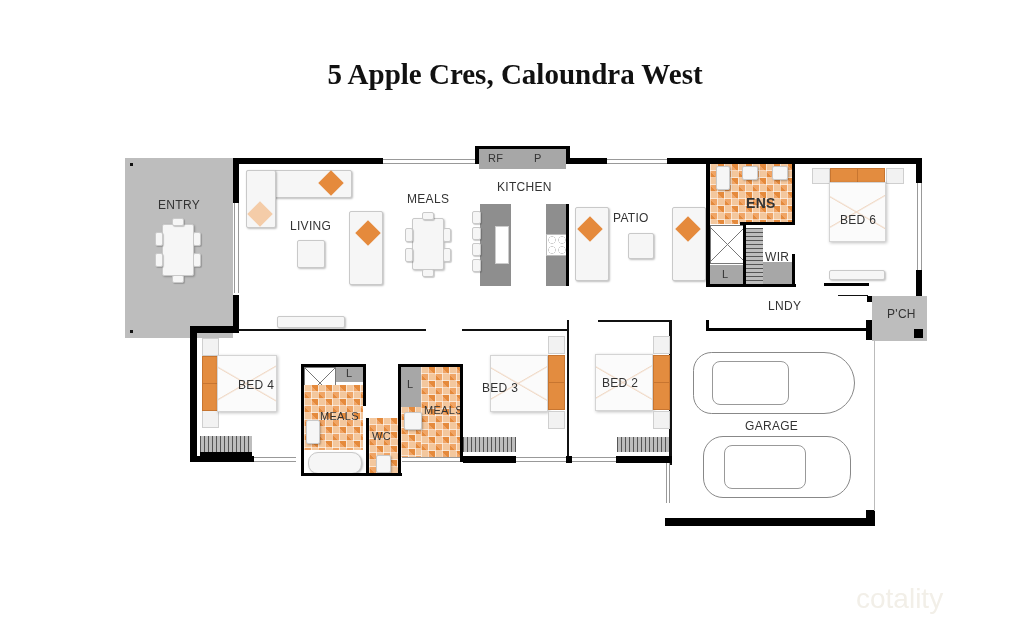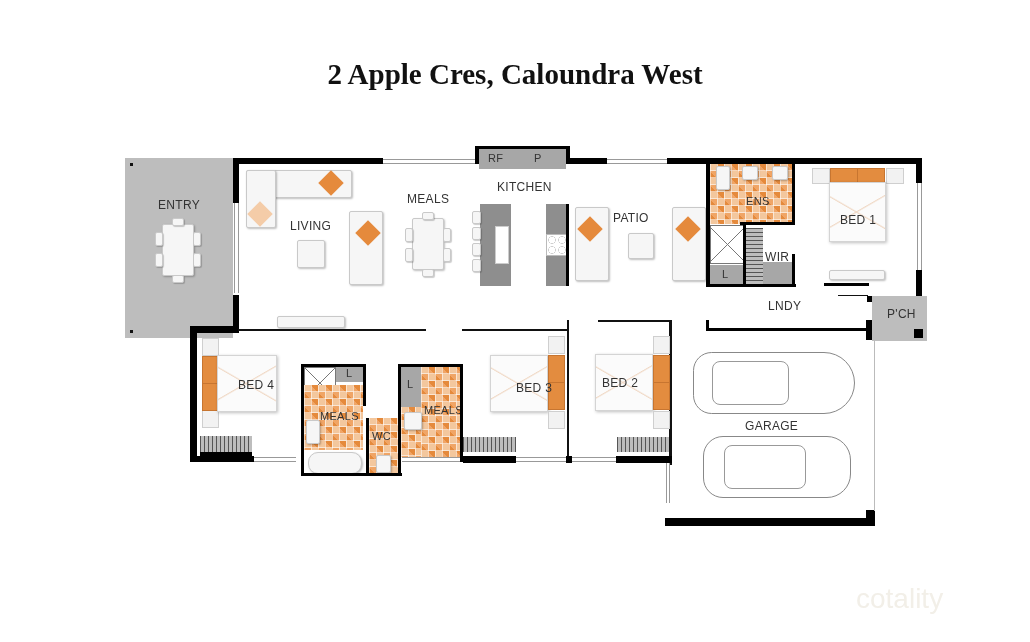--- a/index.html
+++ b/index.html
@@ -36,21 +36,21 @@
   .shower { position:absolute; background:#fff; border:1px solid #777;
     background-image: linear-gradient(45deg, transparent 49%, #777 50%, transparent 51%), linear-gradient(-45deg, transparent 49%, #777 50%, transparent 51%); }
   .chair { position:absolute; background:#f6f6f6; border:1px solid #c9c9c9; box-shadow:1px 1px 1px rgba(0,0,0,0.2); border-radius:2px; }
   .car { position:absolute; border:1.5px solid #888; border-radius:24px 40px 40px 24px; background:#fff; }
   .car .cab { position:absolute; border:1px solid #999; border-radius:8px; }
   .watermark { position:absolute; left:856px; top:583px; font-size:28px; color:#f2efe8; font-family:"Liberation Sans", sans-serif; }
 </style>
 </head>
 <body>
 
-<div class="title">2 Apple Cres, Caloundra West</div>
+<div class="title">5 Apple Cres, Caloundra West</div>
 
 <div class="abs" style="left:0;top:0;width:1030px;height:642px;">
 
   <div class="gray" style="left:125px;top:158px;width:108px;height:180px;"></div>
   <div class="gray" style="left:125px;top:296px;width:65px;height:42px;"></div>
   <div class="abs" style="left:130px;top:163px;width:3px;height:3px;background:#111;"></div>
   <div class="abs" style="left:130px;top:330px;width:3px;height:3px;background:#111;"></div>
   <div class="lbl" style="left:158px;top:198px;">ENTRY</div>
   <div class="furn" style="left:162px;top:224px;width:30px;height:50px;"></div>
   <div class="chair" style="left:172px;top:218px;width:10px;height:6px;"></div>
@@ -117,39 +117,39 @@
   <div class="lbl" style="left:613px;top:211px;">PATIO</div>
   <div class="furn" style="left:628px;top:233px;width:24px;height:24px;"></div>
   <div class="furn" style="left:672px;top:207px;width:32px;height:72px;"></div>
   <div class="cushion" style="left:679px;top:220px;"></div>
 
   <div class="wall" style="left:706px;top:164px;width:4px;height:122px;"></div>
   <div class="tiles" style="left:710px;top:164px;width:82px;height:60px;"></div>
   <div class="furn" style="left:716px;top:166px;width:12px;height:22px;"></div>
   <div class="furn" style="left:742px;top:166px;width:14px;height:12px;"></div>
   <div class="furn" style="left:772px;top:166px;width:14px;height:12px;"></div>
-  <div class="lbl" style="left:746px;top:195px;font-size:11px;">ENS</div>
+  <div class="lbl" style="left:746px;top:195px;font-size:14px;font-weight:bold;">ENS</div>
   <div class="wall" style="left:792px;top:164px;width:3px;height:60px;"></div>
   <div class="wall" style="left:740px;top:222px;width:55px;height:3px;"></div>
   <div class="shower" style="left:710px;top:225px;width:33px;height:37px;"></div>
   <div class="wall" style="left:743px;top:225px;width:3px;height:60px;"></div>
   <div class="dgray" style="left:710px;top:265px;width:33px;height:20px;background:#a7a7a7;"></div>
   <div class="lbl" style="left:722px;top:268px;font-size:11px;">L</div>
   <div class="robe-v" style="left:746px;top:228px;width:17px;height:57px;"></div>
   <div class="dgray" style="left:763px;top:262px;width:30px;height:23px;background:#a7a7a7;"></div>
   <div class="lbl" style="left:765px;top:250px;font-size:12px;">WIR</div>
   <div class="wall" style="left:792px;top:254px;width:3px;height:32px;"></div>
   <div class="wall" style="left:706px;top:284px;width:90px;height:3px;"></div>
 
   <div class="pillow-w" style="left:812px;top:168px;width:16px;height:14px;"></div>
   <div class="pillow-w" style="left:886px;top:168px;width:16px;height:14px;"></div>
   <div class="pillow" style="left:830px;top:168px;width:26px;height:14px;"></div>
   <div class="pillow" style="left:857px;top:168px;width:26px;height:14px;"></div>
   <div class="bed" style="left:829px;top:182px;width:55px;height:58px;"></div>
-  <div class="lbl" style="left:840px;top:213px;">BED 1</div>
+  <div class="lbl" style="left:840px;top:213px;">BED 6</div>
   <div class="furn" style="left:829px;top:270px;width:54px;height:8px;"></div>
   <div class="wall" style="left:824px;top:283px;width:45px;height:3px;"></div>
   <div class="thin" style="left:838px;top:295px;width:30px;height:1px;"></div>
 
   <div class="lbl" style="left:768px;top:299px;">LNDY</div>
   <div class="wall" style="left:706px;top:320px;width:3px;height:10px;"></div>
   <div class="wall" style="left:706px;top:328px;width:166px;height:3px;"></div>
   <div class="wall" style="left:866px;top:320px;width:6px;height:20px;"></div>
 
   <div class="gray" style="left:872px;top:296px;width:55px;height:45px;"></div>
@@ -205,21 +205,21 @@
 
   <div class="wall" style="left:463px;top:456px;width:53px;height:7px;"></div>
   <div class="window" style="left:516px;top:457px;width:50px;height:3px;"></div>
   <div class="wall" style="left:566px;top:456px;width:6px;height:7px;"></div>
   <div class="robe" style="left:463px;top:437px;width:53px;height:15px;border-top:none;"></div>
   <div class="bed" style="left:490px;top:355px;width:56px;height:55px;"></div>
   <div class="pillow-w" style="left:548px;top:336px;width:15px;height:16px;"></div>
   <div class="pillow-w" style="left:548px;top:411px;width:15px;height:16px;"></div>
   <div class="pillow" style="left:548px;top:355px;width:15px;height:26px;"></div>
   <div class="pillow" style="left:548px;top:382px;width:15px;height:26px;"></div>
-  <div class="lbl" style="left:516px;top:381px;">BED 3</div>
+  <div class="lbl" style="left:482px;top:381px;">BED 3</div>
 
   <div class="window" style="left:572px;top:457px;width:44px;height:3px;"></div>
   <div class="wall" style="left:616px;top:456px;width:56px;height:7px;"></div>
   <div class="robe" style="left:617px;top:437px;width:52px;height:15px;border-top:none;"></div>
   <div class="bed" style="left:595px;top:354px;width:56px;height:55px;"></div>
   <div class="pillow-w" style="left:653px;top:336px;width:15px;height:16px;"></div>
   <div class="pillow-w" style="left:653px;top:411px;width:15px;height:16px;"></div>
   <div class="pillow" style="left:653px;top:355px;width:15px;height:26px;"></div>
   <div class="pillow" style="left:653px;top:382px;width:15px;height:26px;"></div>
   <div class="lbl" style="left:602px;top:376px;">BED 2</div>

